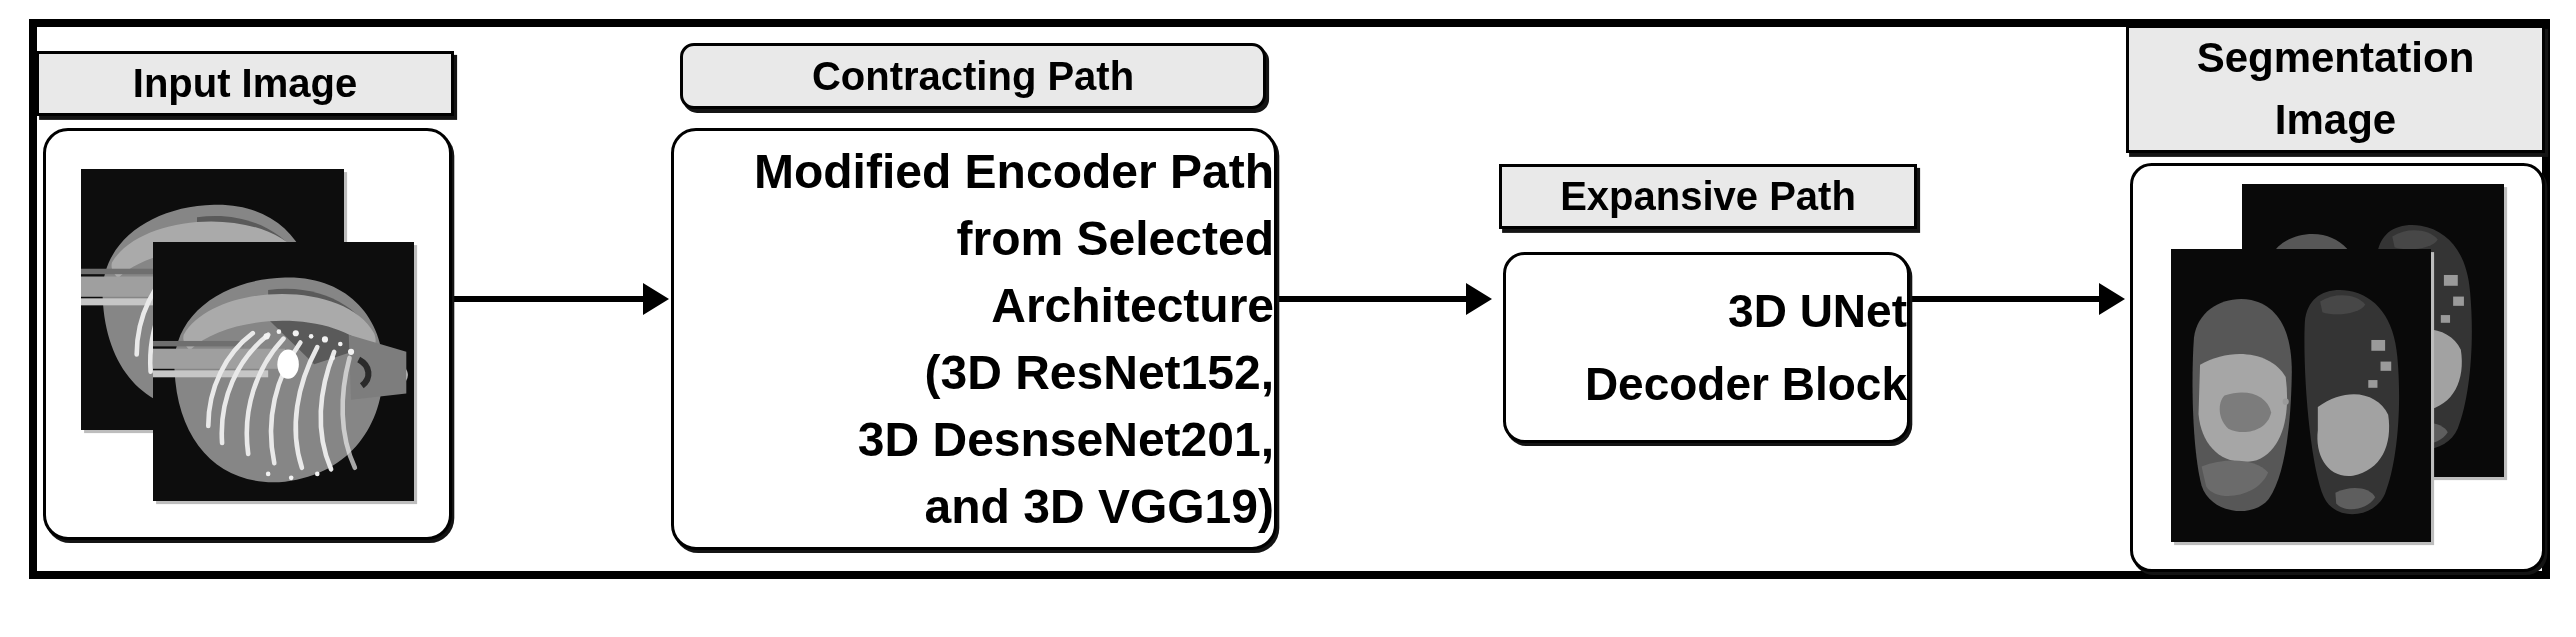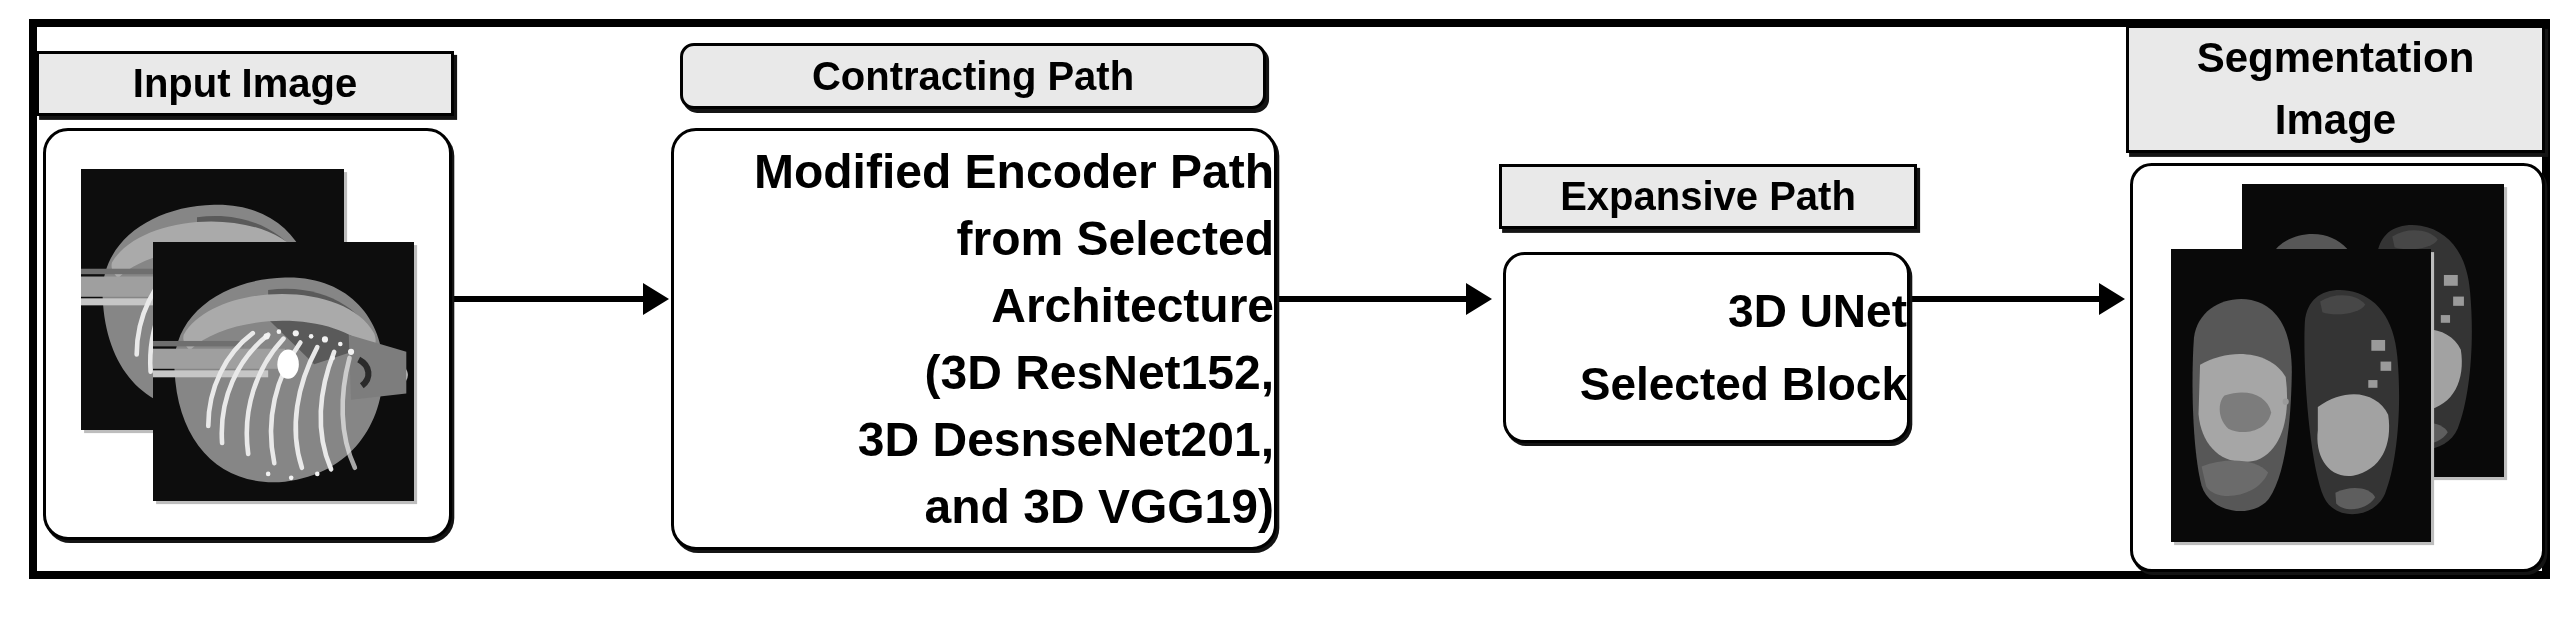--- a/index.html
+++ b/index.html
@@ -163,21 +163,21 @@
   <div class="arrow">
     <div class="shaft shaft-2"></div>
     <div class="head head-2"></div>
   </div>
 
   <div class="lblbox lbl-expansive">
     <span class="lbl-line">Expansive Path</span>
   </div>
   <div class="rbox flexc box-expansive">
     <span class="box-line">3D UNet</span>
-    <span class="box-line">Selected Block</span>
+    <span class="box-line">Decoder Block</span>
   </div>
 
   <div class="arrow">
     <div class="shaft shaft-3"></div>
     <div class="head head-3"></div>
   </div>
 
   <div class="lblbox lbl-segmentation">
     <span class="lbl-line">Segmentation</span>
     <span class="lbl-line">Image</span>

